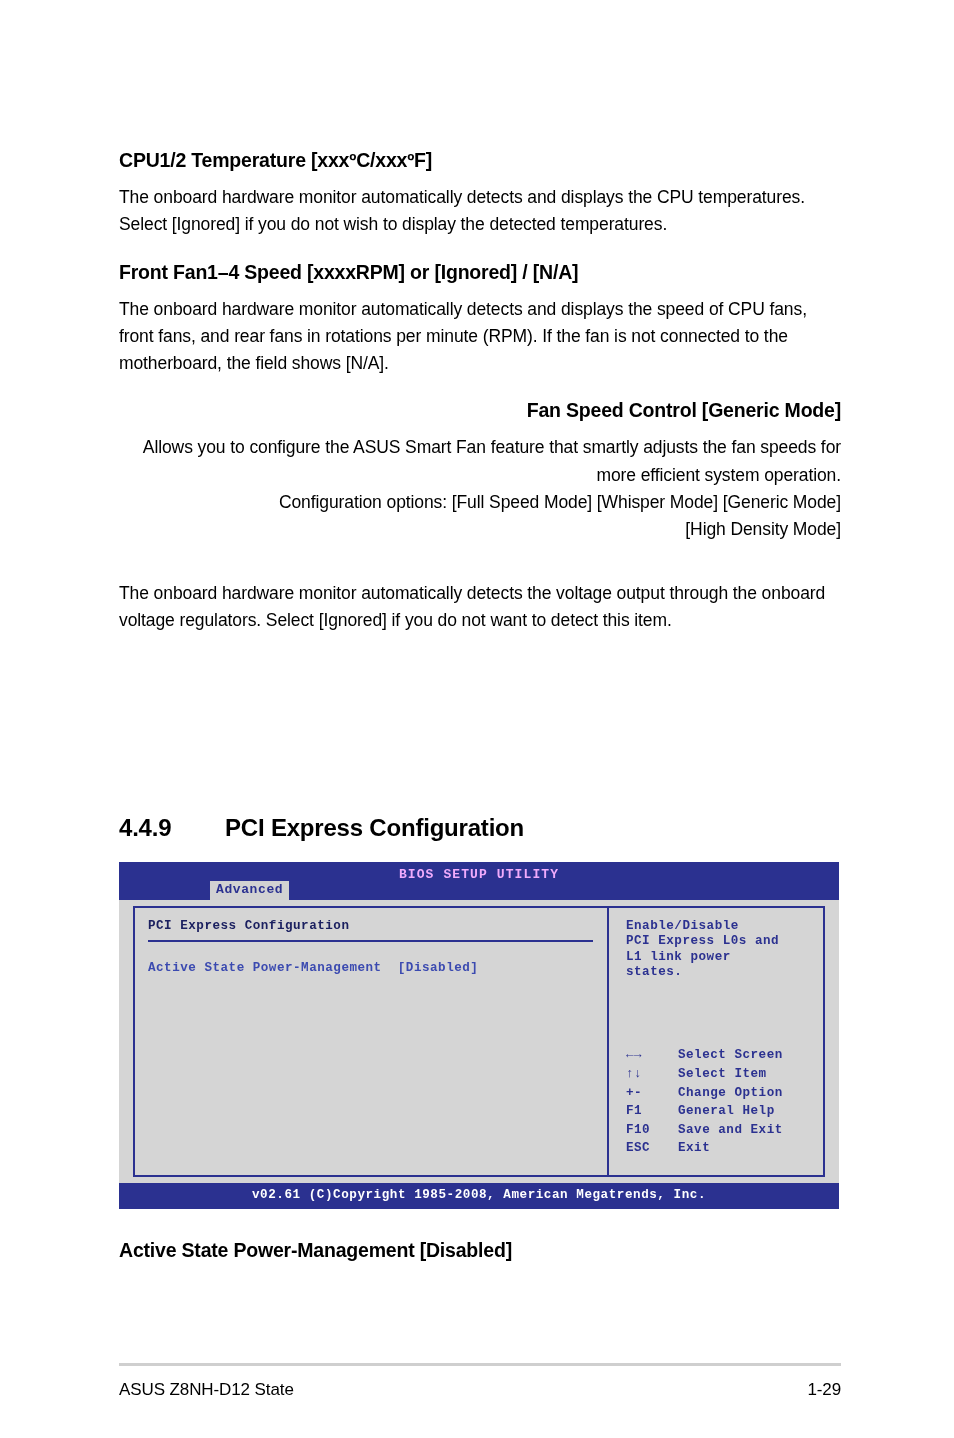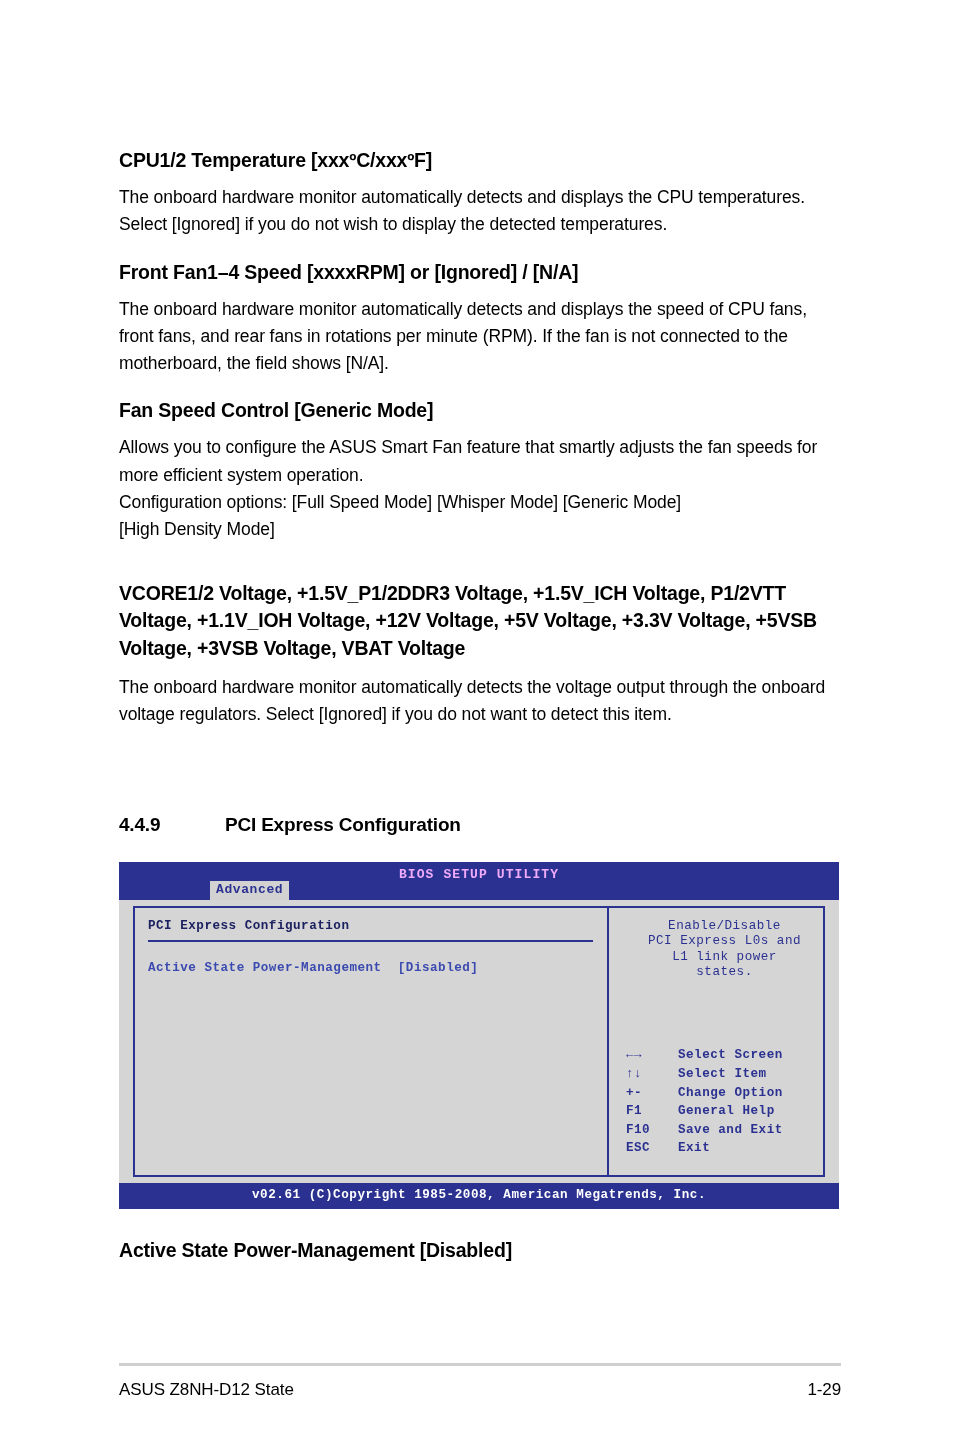--- a/index.html
+++ b/index.html
@@ -44,31 +44,31 @@
   }
 
   p.body-text {
     font-size: 17.5px;
     line-height: 1.56;
     margin: 0;
     letter-spacing: -0.1px;
   }
 
   .blk { margin-bottom: 21px; }
-  .blk-lg { margin-bottom: 36px; }
+  .blk-lg { margin-bottom: 36px; text-align: right; }
 
   
   .section-head {
     position: absolute;
     left: 119px;
     top: 806px;
     width: 722px;
     display: flex;
     align-items: baseline;
-    font-size: 19px;
+    font-size: 24px;
     font-weight: bold;
     letter-spacing: -0.2px;
   }
   .section-num { width: 106px; flex: 0 0 106px; }
 
   
   .bios {
     position: absolute;
     left: 119px;
     top: 854px;
@@ -148,24 +148,23 @@
   }
 
   .bios-help {
     position: relative;
     flex: 1 1 auto;
     padding: 11px 0 0 17px;
     box-sizing: border-box;
   }
   .bios-help-text {
     color: #2b3190;
-    font-weight: normal;
+    font-weight: bold;
     letter-spacing: 0.5px;
     white-space: pre-line;
-    text-align: center;
   }
 
   .bios-legend {
     position: absolute;
     left: 17px;
     bottom: 17px;
     color: #2b3190;
     font-weight: bold;
     letter-spacing: 0.5px;
   }
@@ -237,21 +236,20 @@
     </div>
 
     <div class="blk-lg">
       <h3 class="item-head">Fan Speed Control [Generic Mode]</h3>
       <p class="body-text" style="white-space: pre-line;">Allows you to configure the ASUS Smart Fan feature that smartly adjusts the fan speeds for more efficient system operation.
 Configuration options: [Full Speed Mode] [Whisper Mode] [Generic Mode]
 [High Density Mode]</p>
     </div>
 
     <div class="blk">
-      <h3 class="item-head multiline">VCORE1/2 Voltage, +1.5V_P1/2DDR3 Voltage, +1.5V_ICH Voltage, P1/2VTT Voltage, +1.1V_IOH Voltage, +12V Voltage, +5V Voltage, +3.3V Voltage, +5VSB Voltage, +3VSB Voltage, VBAT Voltage</h3>
       <p class="body-text">The onboard hardware monitor automatically detects the voltage output through the onboard voltage regulators. Select [Ignored] if you do not want to detect this item.</p>
     </div>
 
   </div>
 
   <div class="section-head">
     <span class="section-num">4.4.9</span>
     <span>PCI Express Configuration</span>
   </div>
 

